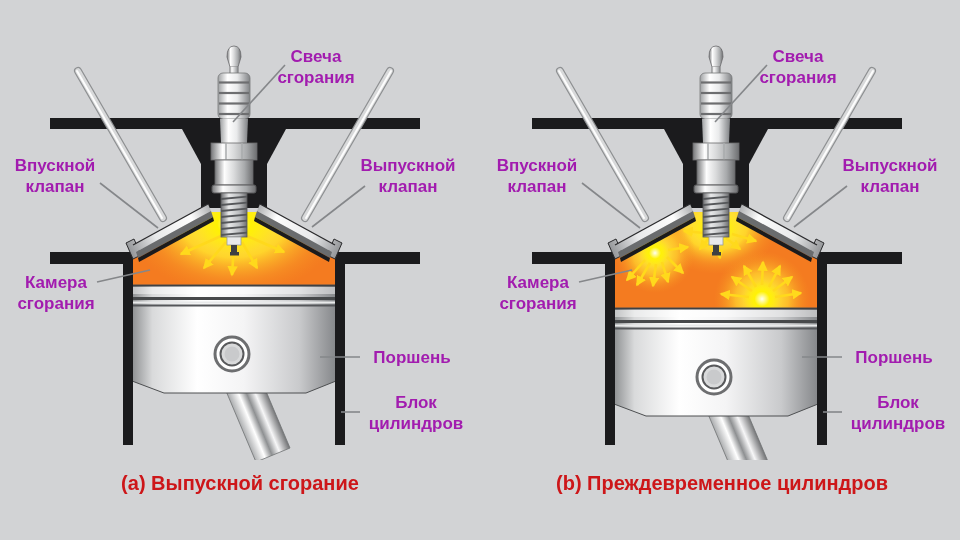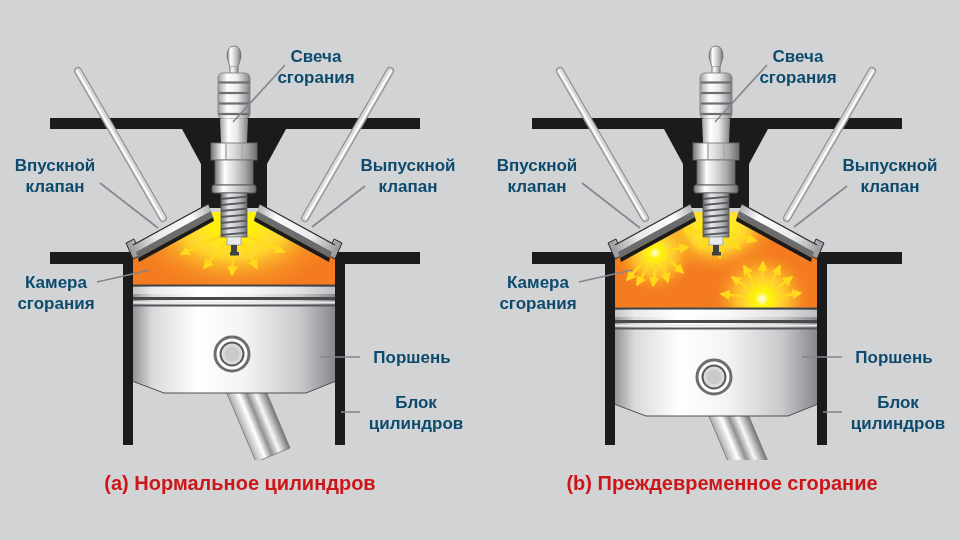--- a/index.html
+++ b/index.html
@@ -1,19 +1,19 @@
 <!DOCTYPE html>
 <html><head>
 <meta charset="utf-8">
 <style>
   html,body{margin:0;padding:0;}
   .stage{position:relative;width:960px;height:540px;background:#d2d3d5;overflow:hidden;
          font-family:"Liberation Sans","DejaVu Sans",sans-serif;}
   .diagram-svg{position:absolute;top:40px;}
-  .lbl{position:absolute;color:#0c4a6e;font-size:17px;line-height:21px;font-weight:600;
+  .lbl{position:absolute;color:#a21caf;font-size:17px;line-height:21px;font-weight:600;
        text-align:center;letter-spacing:0;}
   .lbl.left-align{text-align:center;}
   .cap{position:absolute;color:#cd1619;font-size:20px;font-weight:600;text-align:center;}
 </style>
 </head>
 <body>
 
 <div class="stage">
 
   <svg width="0" height="0" style="position:absolute">
@@ -256,16 +256,16 @@
   <div class="lbl left-align" style="left:367px;top:347px;width:90px">Поршень</div>
   <div class="lbl" style="left:361px;top:392px;width:110px">Блок цилиндров</div>
 
   <div class="lbl" style="left:748px;top:46px;width:100px">Свеча сгорания</div>
   <div class="lbl" style="left:487px;top:155px;width:100px">Впускной клапан</div>
   <div class="lbl" style="left:835px;top:155px;width:110px">Выпускной клапан</div>
   <div class="lbl" style="left:488px;top:272px;width:100px">Камера сгорания</div>
   <div class="lbl left-align" style="left:849px;top:347px;width:90px">Поршень</div>
   <div class="lbl" style="left:843px;top:392px;width:110px">Блок цилиндров</div>
 
-  <div class="cap" style="left:80px;top:472px;width:320px">(a) Нормальное цилиндров</div>
-  <div class="cap" style="left:542px;top:472px;width:360px">(b) Преждевременное сгорание</div>
+  <div class="cap" style="left:80px;top:472px;width:320px">(a) Выпускной сгорание</div>
+  <div class="cap" style="left:542px;top:472px;width:360px">(b) Преждевременное цилиндров</div>
 
 </div>
 
 </body></html>

